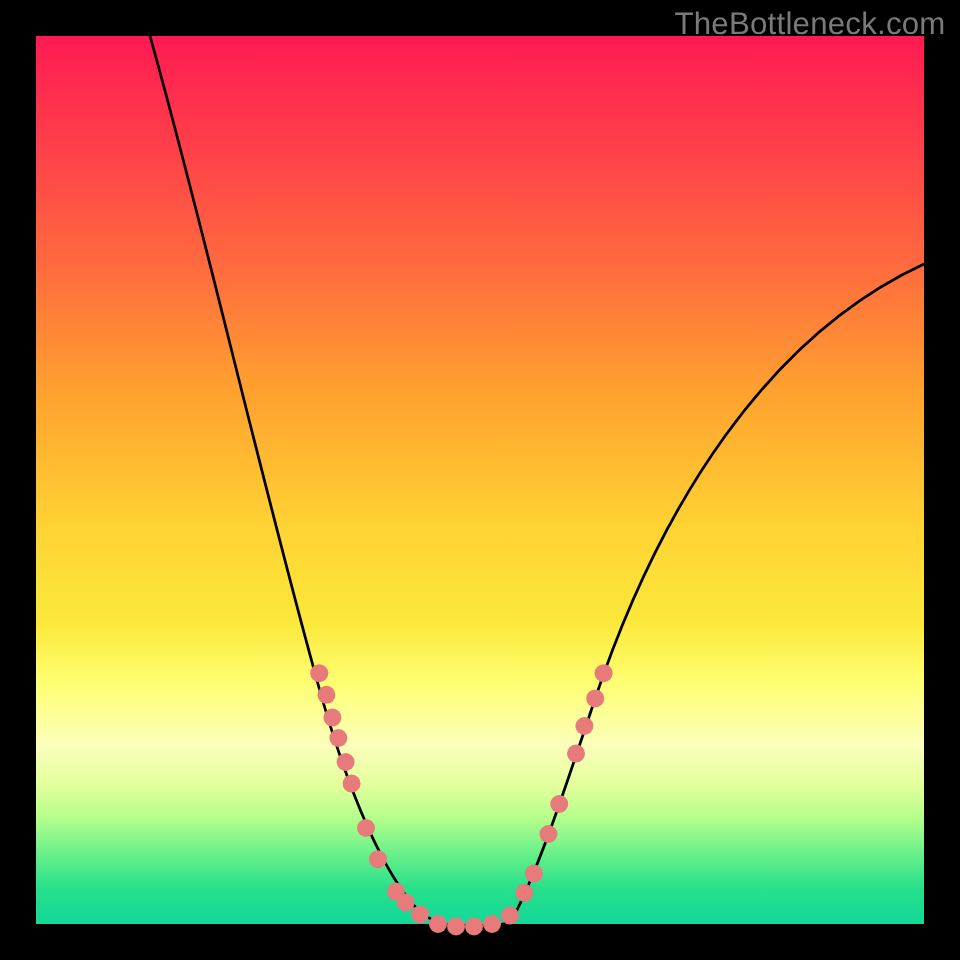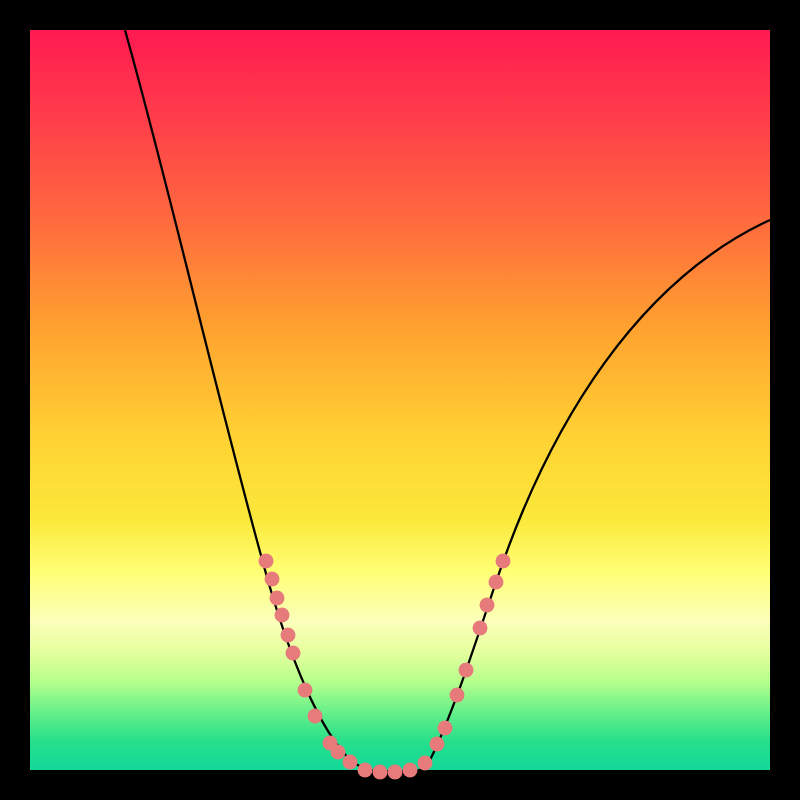--- a/index.html
+++ b/index.html
@@ -94,13 +94,14 @@
           <circle cx="415" cy="698" r="7.5" class="dot"></circle>
           <circle cx="427" cy="665" r="7.5" class="dot"></circle>
           <circle cx="436" cy="640" r="7.5" class="dot"></circle>
           <circle cx="450" cy="598" r="7.5" class="dot"></circle>
           <circle cx="457" cy="575" r="7.5" class="dot"></circle>
           <circle cx="466" cy="552" r="7.5" class="dot"></circle>
           <circle cx="473" cy="531" r="7.5" class="dot"></circle>
         </g>
     </svg>
   </div>
+  <div class="watermark">TheBottleneck.com</div>
 </div>
 
 </body></html>

